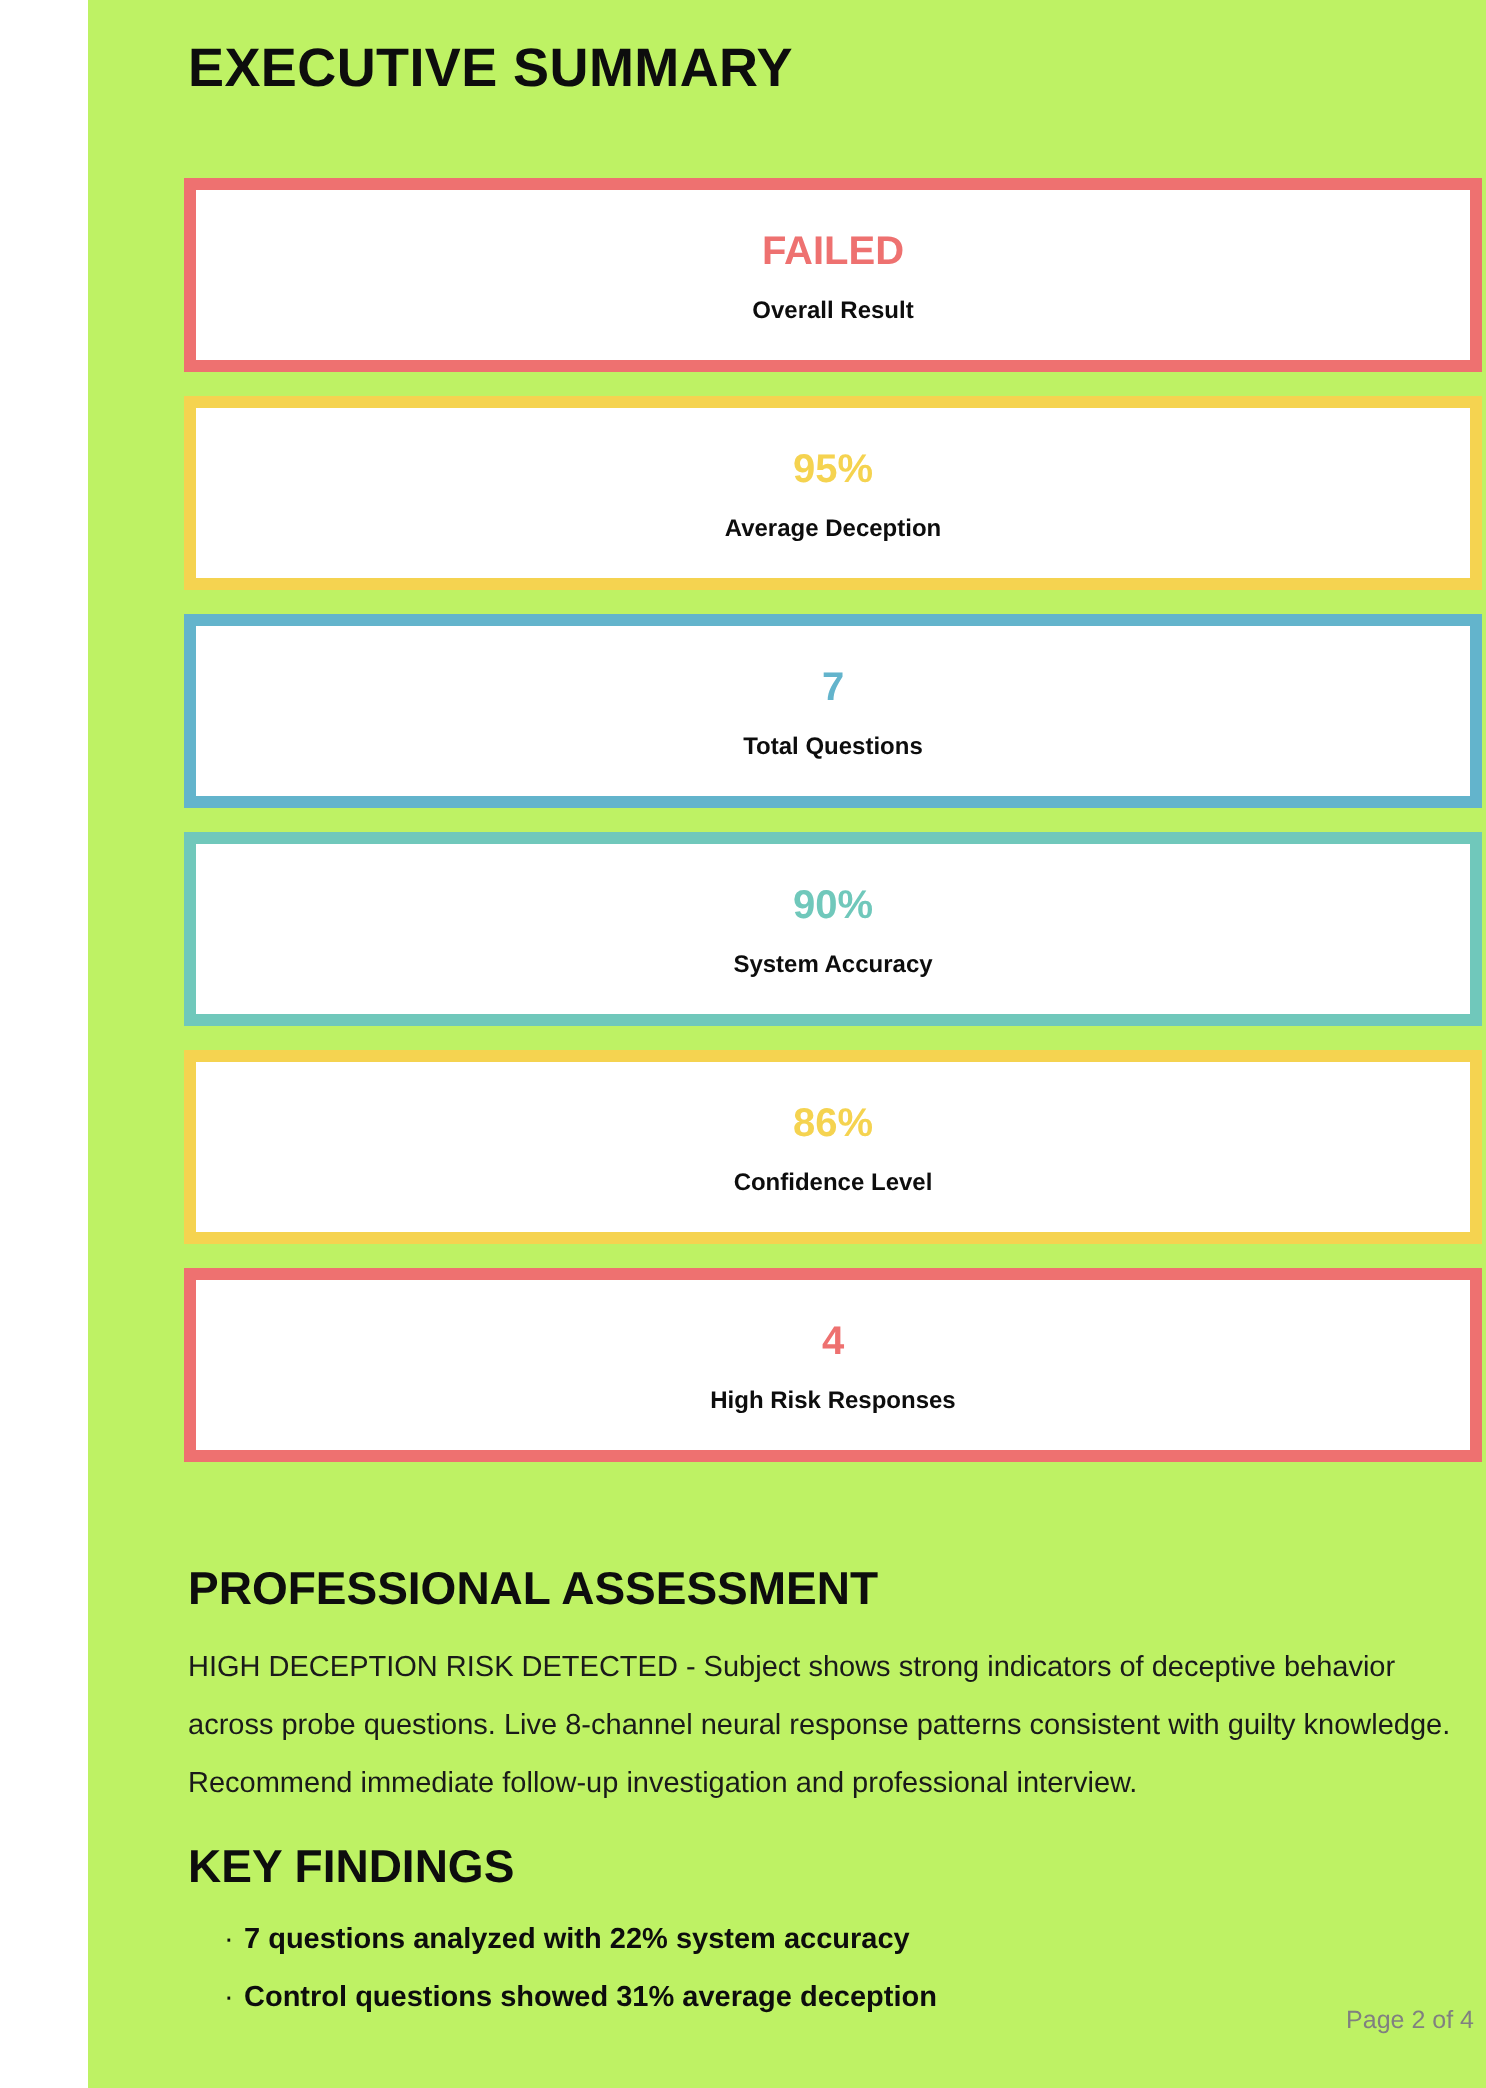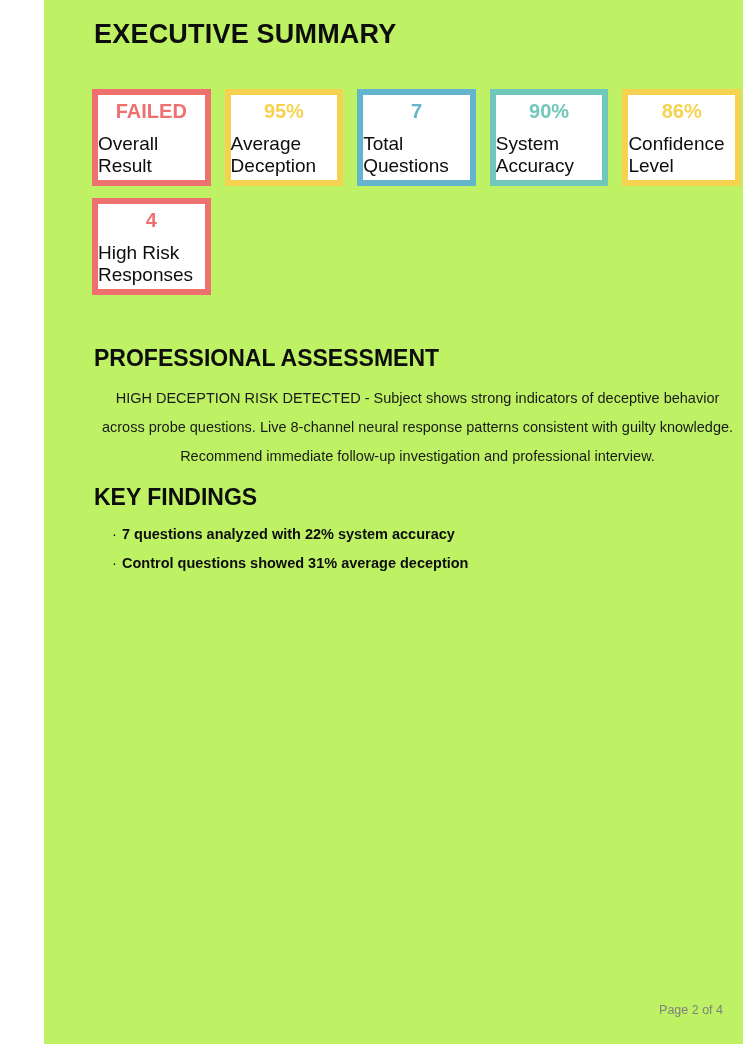--- a/index.html
+++ b/index.html
@@ -24,62 +24,61 @@
     margin-left: 2px;
     font-size: 27px;
     font-weight: 700;
     line-height: 28px;
     letter-spacing: 0.2px;
     color: #0d0d0d;
   }
   .stats-grid {
     margin-top: 41px;
     display: grid;
-    grid-template-columns: repeat(5, 1fr);
+    grid-template-columns: repeat(1, 1fr);
     gap: 12px 14px;
     width: 649px;
     border-radius: 27px;
   }
   .stat-card {
     height: 97px;
     border: 6px solid #cccccc; 
     background: #ffffff;
     display: flex;
     flex-direction: column;
     align-items: center;
     justify-content: center;
   }
   .stat-value {
     font-size: 20px;
     font-weight: 700;
     line-height: 24px;
   }
   .stat-label {
     margin-top: 10px;
-    font-size: 19px;
-    font-weight: 400;
+    font-size: 12px;
+    font-weight: 700;
     color: #0d0d0d;
   }
   .section-heading {
     margin-left: 2px;
     font-size: 23px;
     font-weight: 700;
     line-height: 22px;
     color: #0d0d0d;
   }
   .assessment-heading { margin-top: 52px; }
   .assessment-body {
     margin-top: 15px;
     margin-left: 2px;
     width: 647px;
     font-size: 14.5px;
     font-weight: 400;
     line-height: 29px;
     color: #1a1a1a;
-    text-align: center;
   }
   .findings-heading { margin-top: 15px; }
   .findings-list {
     margin-top: 16px;
     margin-left: 20px;
     list-style: none;
   }
   .findings-list li {
     position: relative;
     padding-left: 10px;
@@ -93,21 +92,21 @@
     content: "\00B7";
     position: absolute;
     left: 0;
     top: 0;
     font-weight: 400;
     color: #0d0d0d;
   }
   .page-footer {
     position: absolute;
     top: 1003px;
-    right: 64px;
+    right: 50px;
     font-size: 12.5px;
     font-weight: 400;
     color: #808080;
   }
 </style>
 </head>
 <body>
 
 <div class="page">
   <div class="content">

